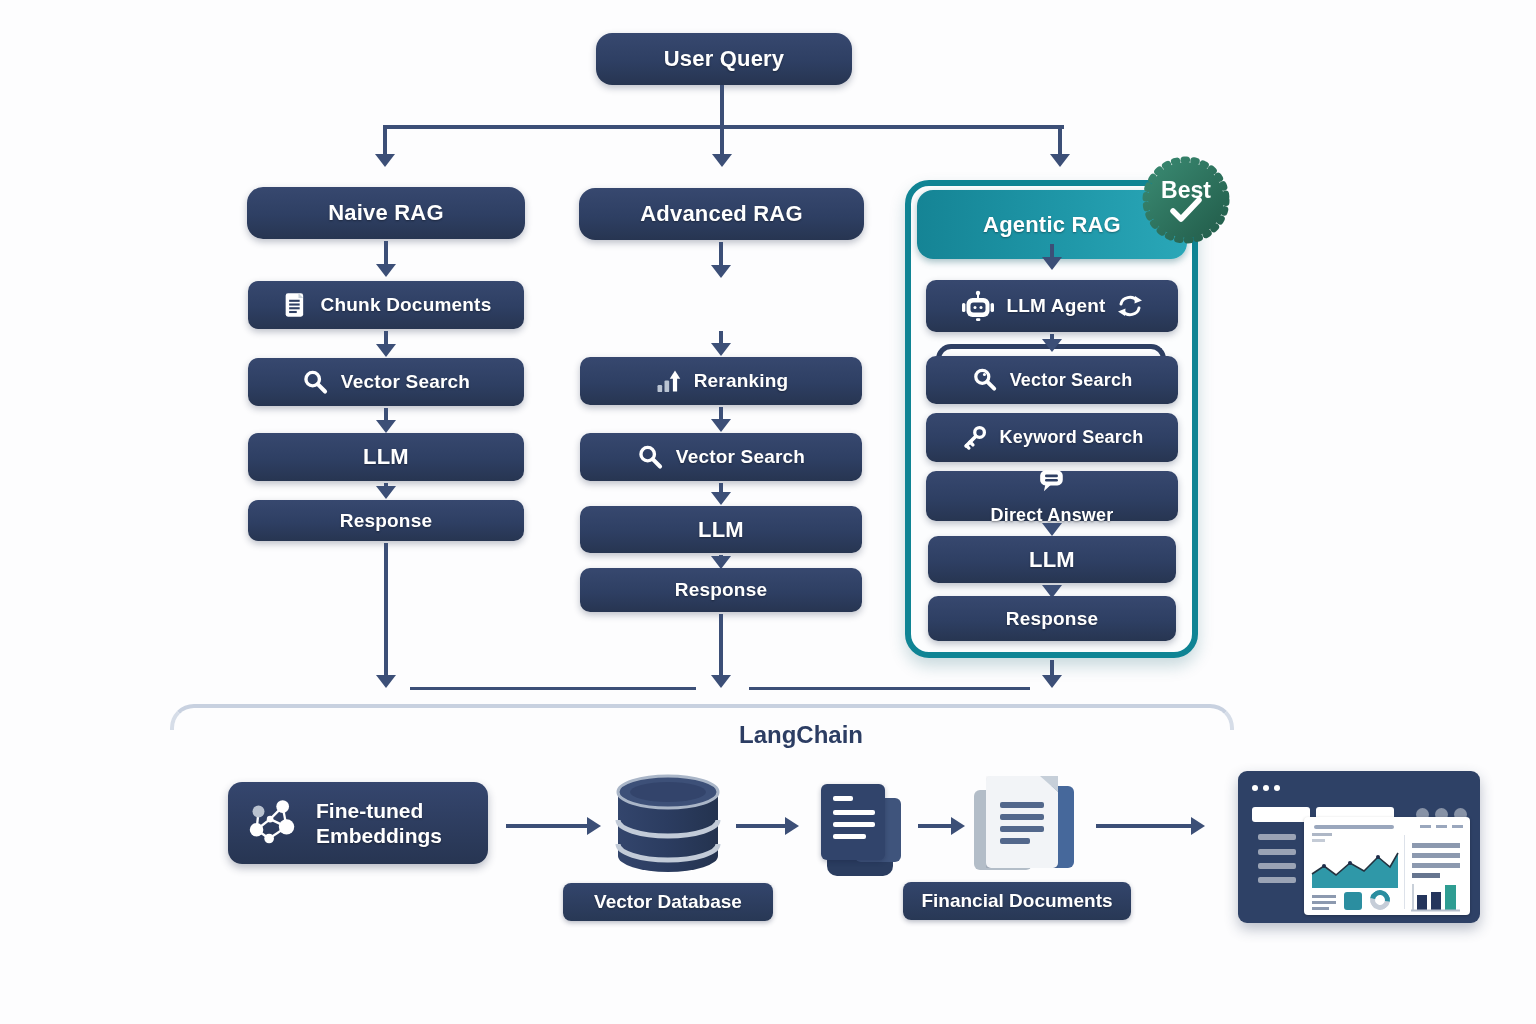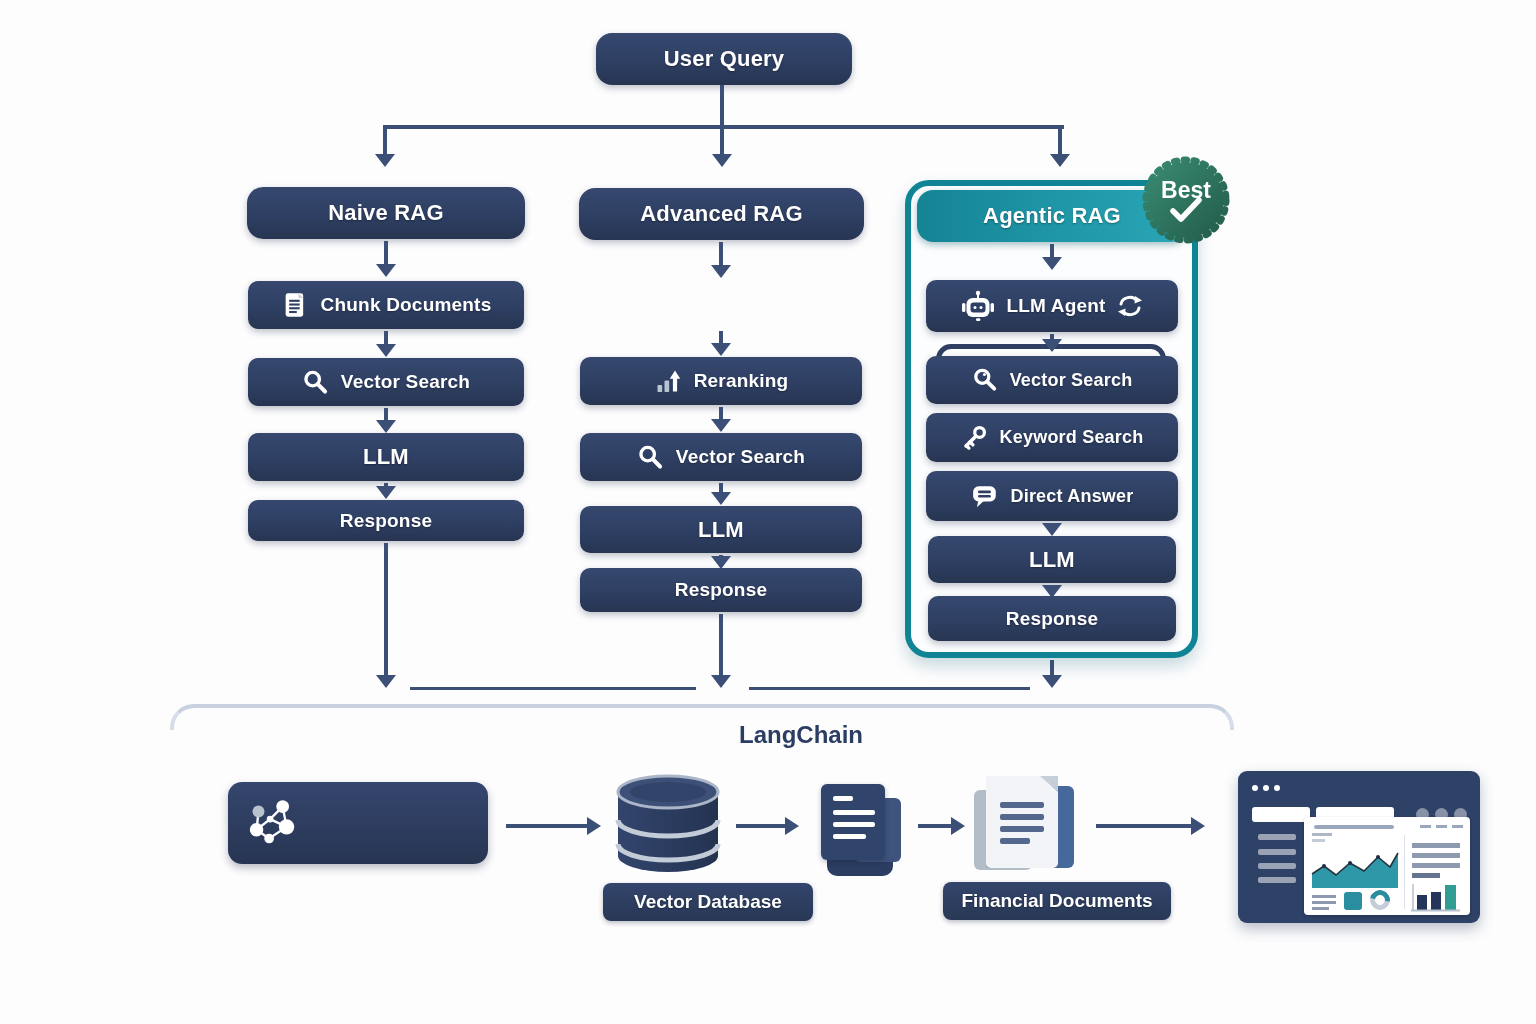--- a/index.html
+++ b/index.html
@@ -57,21 +57,21 @@
   #langchain-label {
     position:absolute; left:563px; top:721px; width:300px; text-align:right;
     font-size:24px; font-weight:bold; color:#2c3d63;
   }
   
   .pipe-label {
     position:absolute; box-sizing:border-box;
     background:linear-gradient(180deg,#33456c, #283855);
     border-radius:8px; color:#fff; font-weight:bold; font-size:19px;
     display:flex; align-items:center; justify-content:center;
-    box-shadow:0 2px 5px rgba(25,35,65,.3); text-shadow:0 1px 2px rgba(0,0,0,.35);margin-left:40px;
+    box-shadow:0 2px 5px rgba(25,35,65,.3); text-shadow:0 1px 2px rgba(0,0,0,.35);
   }
   #embeddings-box {
     position:absolute; left:228px; top:782px; width:260px; height:82px;
     background:linear-gradient(180deg,#35466e, #273552); border-radius:14px;
     display:flex; align-items:center; gap:14px; padding-left:16px; box-sizing:border-box;
     box-shadow:0 4px 8px rgba(25,35,65,.3);
   }
   #embeddings-box .txt { color:#fff; font-weight:bold; font-size:21px; line-height:1.2; text-shadow:0 1px 2px rgba(0,0,0,.35); }
   
   .abs { position:absolute; }
@@ -173,21 +173,21 @@
   </div>
   <div class="va" style="left:719px; top:555px; height:2px;"></div>
 
   <div class="nbox" style="left:580px; top:568px; width:282px; height:44px;">
     <span>Response</span>
   </div>
   <div class="va" style="left:719px; top:614px; height:62px;"></div>
 
   <div id="agentic-frame"></div>
 
-  <div class="nbox hbox tealbox" style="left:917px; top:190px; width:270px; height:52px;">
+  <div class="nbox hbox tealbox" style="left:917px; top:190px; width:270px; height:69px;">
     <span>Agentic RAG</span>
   </div>
 
   <svg class="abs" style="left:1140px; top:154px;" width="92" height="92" viewBox="0 0 92 92">
     <defs>
       <linearGradient id="sealg" x1="0" y1="0" x2="1" y2="1">
         <stop offset="0" stop-color="#3a8a72"></stop>
           <stop offset="1" stop-color="#225c4a"></stop>
       </linearGradient>
     </defs>
@@ -235,21 +235,21 @@
   <div class="nbox" style="left:926px; top:413px; width:252px; height:49px; font-size:18px;">
     <svg class="icon" width="27" height="27" viewBox="0 0 24 24">
       <circle cx="16.5" cy="7.5" r="4.3" fill="none" stroke="#ffffff" stroke-width="2.9"></circle>
       <line x1="13.2" y1="10.8" x2="4.5" y2="19.5" stroke="#ffffff" stroke-width="3.2" stroke-linecap="round"></line>
       <line x1="8" y1="16" x2="10.6" y2="18.6" stroke="#ffffff" stroke-width="3" stroke-linecap="round"></line>
       <line x1="4.8" y1="19.2" x2="7" y2="21.4" stroke="#ffffff" stroke-width="3" stroke-linecap="round"></line>
     </svg>
     <span>Keyword Search</span>
   </div>
 
-  <div class="nbox" style="left:926px; top:471px; width:252px; height:50px; font-size:18px;">
+  <div class="nbox" style="left:926px; top:471px; width:252px; height:50px; font-size:18px;flex-direction:column;">
     <svg class="icon" width="28" height="26" viewBox="0 0 26 24">
       <rect x="2" y="3" width="21" height="14" rx="5" fill="#ffffff"></rect>
       <polygon points="7,15.5 13,15.5 5.5,22.5" fill="#ffffff"></polygon>
       <rect x="6.5" y="7" width="12" height="2.4" rx="1.2" fill="#2e3f63"></rect>
       <rect x="6.5" y="11" width="12" height="2.4" rx="1.2" fill="#2e3f63"></rect>
     </svg>
     <span>Direct Answer</span>
   </div>
   <div class="va" style="left:1050px; top:523px; height:1px;"></div>
 
@@ -280,20 +280,24 @@
         <line x1="40" y1="13" x2="44" y2="34"></line>
         <line x1="13" y1="37" x2="15" y2="18"></line>
       </g>
       <circle cx="15" cy="18" r="6.2" fill="#b9c2cf"></circle>
       <circle cx="13" cy="37" r="7" fill="#ffffff"></circle>
       <circle cx="40" cy="13" r="6.6" fill="#ffffff"></circle>
       <circle cx="44" cy="34" r="8" fill="#ffffff"></circle>
       <circle cx="26" cy="46" r="5" fill="#ffffff"></circle>
       <circle cx="27" cy="26" r="3.4" fill="#ffffff"></circle>
     </svg>
+    <div class="txt">
+      <div>Fine-tuned</div>
+      <div>Embeddings</div>
+    </div>
   </div>
 
   <div class="ha" style="left:506px; top:824px; width:82px;"></div>
 
   <svg class="abs" style="left:613px; top:772px;" width="110" height="106" viewBox="0 0 110 106">
     <defs>
       <linearGradient id="cylg" x1="0" y1="0" x2="1" y2="0">
         <stop offset="0" stop-color="#33456c"></stop>
           <stop offset=".5" stop-color="#2b3c60"></stop>
           <stop offset="1" stop-color="#24334f"></stop>

